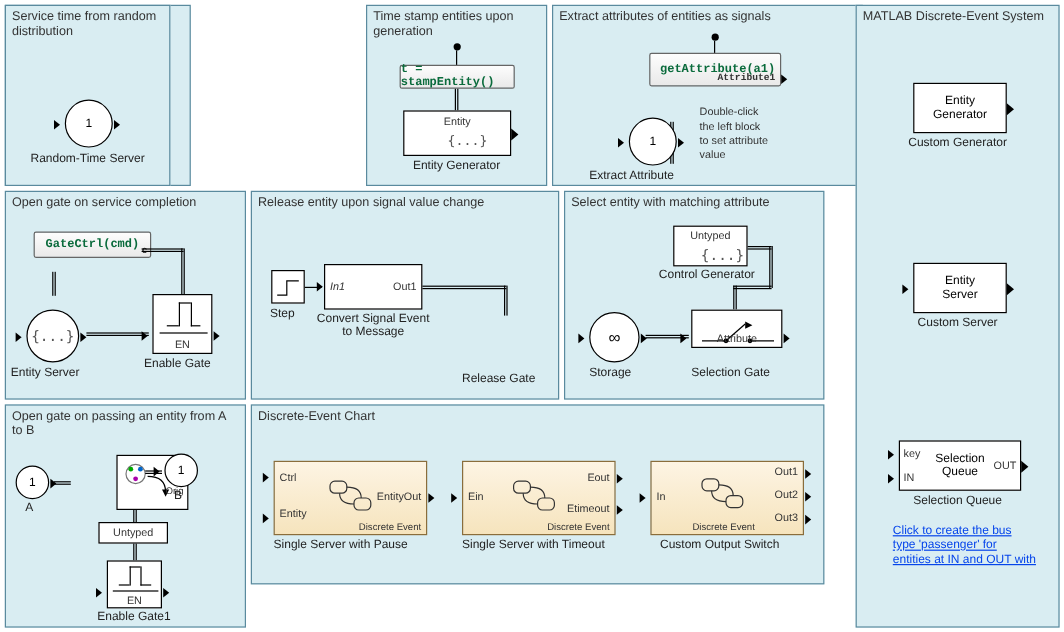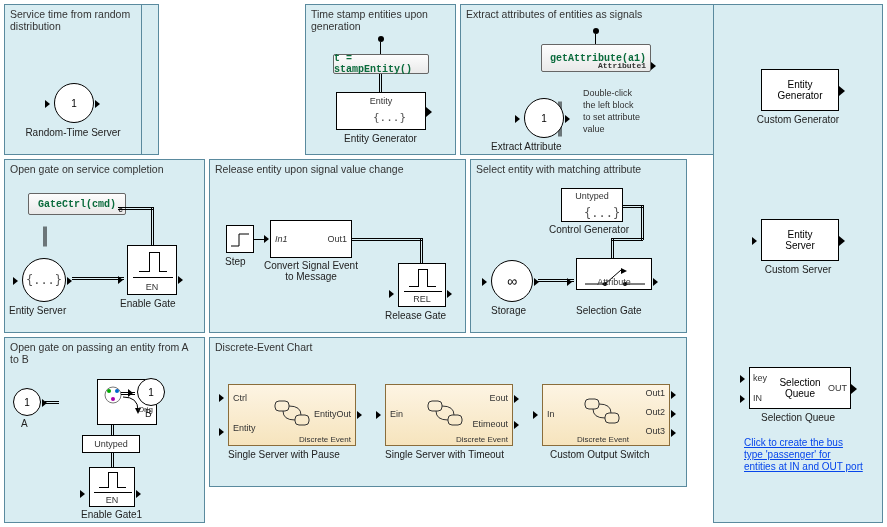--- a/index.html
+++ b/index.html
@@ -189,20 +189,21 @@
       <div class="port port-r small" style="right:-7px;top:16px;"></div>
     </div>
     <div class="tiny-text" style="position:absolute;left:122px;top:83px;">Double-click</div>
     <div class="tiny-text" style="position:absolute;left:122px;top:95px;">the left block</div>
     <div class="tiny-text" style="position:absolute;left:122px;top:107px;">to set attribute</div>
     <div class="tiny-text" style="position:absolute;left:122px;top:119px;">value</div>
     <div class="block-label" style="left:30px;top:136px;">Extract Attribute</div>
   </div>
 
   <div class="panel" style="left:709px;top:0;width:170px;height:519px;">
+    <div class="panel-title">MATLAB Discrete-Event System</div>
 
     <div class="sim-block" style="left:47px;top:64px;width:78px;height:42px;display:flex;align-items:center;justify-content:center;text-align:center;white-space:pre-line;">
       <span>Entity
 Generator</span>
       <div class="port port-r" style="right:-7px;top:16px;"></div>
     </div>
     <div class="block-label" style="left:0;right:0;top:109px;">Custom Generator</div>
 
     <div class="sim-block" style="left:47px;top:214px;width:78px;height:42px;display:flex;align-items:center;justify-content:center;text-align:center;white-space:pre-line;">
       <span>Entity
@@ -218,21 +219,21 @@
       <div class="inner-label" style="left:3px;top:5px;">key</div>
       <div class="inner-label" style="left:3px;bottom:5px;">IN</div>
       <div class="inner-label" style="right:3px;top:15px;">OUT</div>
       <div class="port port-r small" style="left:-10px;top:7px;"></div>
       <div class="port port-r small" style="left:-10px;top:27px;"></div>
       <div class="port port-r" style="right:-7px;top:16px;"></div>
     </div>
     <div class="block-label" style="left:0;right:0;top:407px;">Selection Queue</div>
 
     <a href="#" class="link" style="left:30px;top:432px;width:120px;line-height:12px;">
-      <span>Click to create the bus type 'passenger' for entities at IN and OUT port</span>
+      <span>Click to create the bus type 'passenger' for entities at IN and OUT with</span>
     </a>
   </div>
 
   <div class="panel" style="left:0;top:155px;width:201px;height:174px;">
     <div class="panel-title">Open gate on service completion</div>
     <div class="fn-box" style="left:23px;top:33px;width:98px;height:22px;color:#0a6b3c;">
       <span>GateCtrl(cmd)</span>
       <div class="inner-label" style="right:2px;bottom:0;font-size:8px;color:#333;">c</div>
     </div>
     <div class="wire-dbl" style="left:113px;top:47px;width:35px;"></div>
@@ -272,33 +273,20 @@
     <div class="block-label" style="left:15px;top:96px;">Step</div>
     <div class="wire" style="left:44px;top:79px;width:14px;height:1px;"></div>
     <div class="port port-r small" style="left:54px;top:75px;"></div>
     <div class="sim-block" style="left:60px;top:60px;width:82px;height:38px;">
       <div class="inner-label" style="left:4px;top:13px;font-style:italic;">In1</div>
       <div class="inner-label" style="right:4px;top:13px;">Out1</div>
     </div>
     <div class="block-label" style="left:54px;top:100px;width:94px;white-space:normal;line-height:11px;">Convert Signal Event to Message</div>
     <div class="wire-dbl" style="left:142px;top:78px;width:70px;"></div>
     <div class="wire-dbl-v" style="left:210px;top:78px;height:25px;"></div>
-    <div class="sim-block" style="left:188px;top:103px;width:48px;height:44px;">
-      <div style="position:absolute;left:10px;top:5px;width:28px;height:18px;">
-        <div style="position:absolute;left:0;bottom:0;width:9px;height:1px;background:#000;"></div>
-        <div style="position:absolute;left:9px;top:0;width:1px;height:18px;background:#000;"></div>
-        <div style="position:absolute;left:9px;top:0;width:9px;height:1px;background:#000;"></div>
-        <div style="position:absolute;left:18px;top:0;width:1px;height:18px;background:#000;"></div>
-        <div style="position:absolute;left:18px;bottom:0;width:9px;height:1px;background:#000;"></div>
-      </div>
-      <div class="wire" style="left:5px;top:27px;width:38px;height:1px;"></div>
-      <div class="inner-label" style="left:0;right:0;bottom:2px;text-align:center;">REL</div>
-      <div class="port port-r small" style="left:-10px;top:26px;"></div>
-      <div class="port port-r small" style="right:-7px;top:26px;"></div>
-    </div>
     <div class="block-label" style="left:175px;top:150px;">Release Gate</div>
   </div>
 
   <div class="panel" style="left:466px;top:155px;width:217px;height:174px;">
     <div class="panel-title">Select entity with matching attribute</div>
     <div class="sim-block" style="left:90px;top:28px;width:62px;height:34px;">
       <div class="inner-label" style="left:0;right:0;top:2px;text-align:center;">Untyped</div>
       <div style="position:absolute;left:22px;top:17px;" class="braces">{...}</div>
     </div>
     <div class="block-label" style="left:78px;top:64px;">Control Generator</div>

